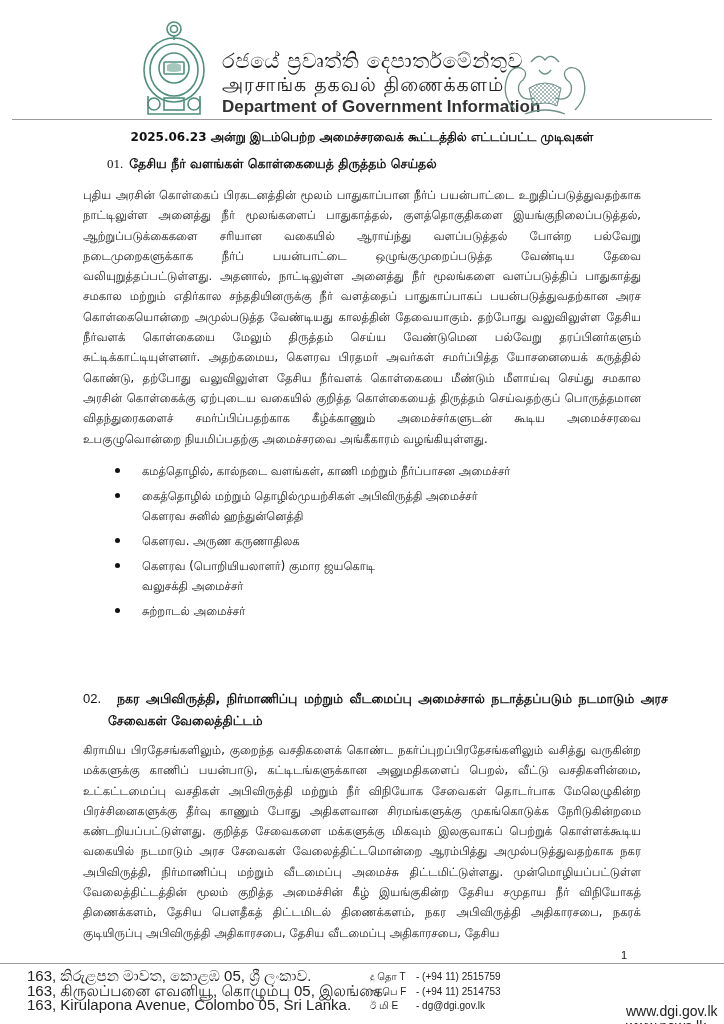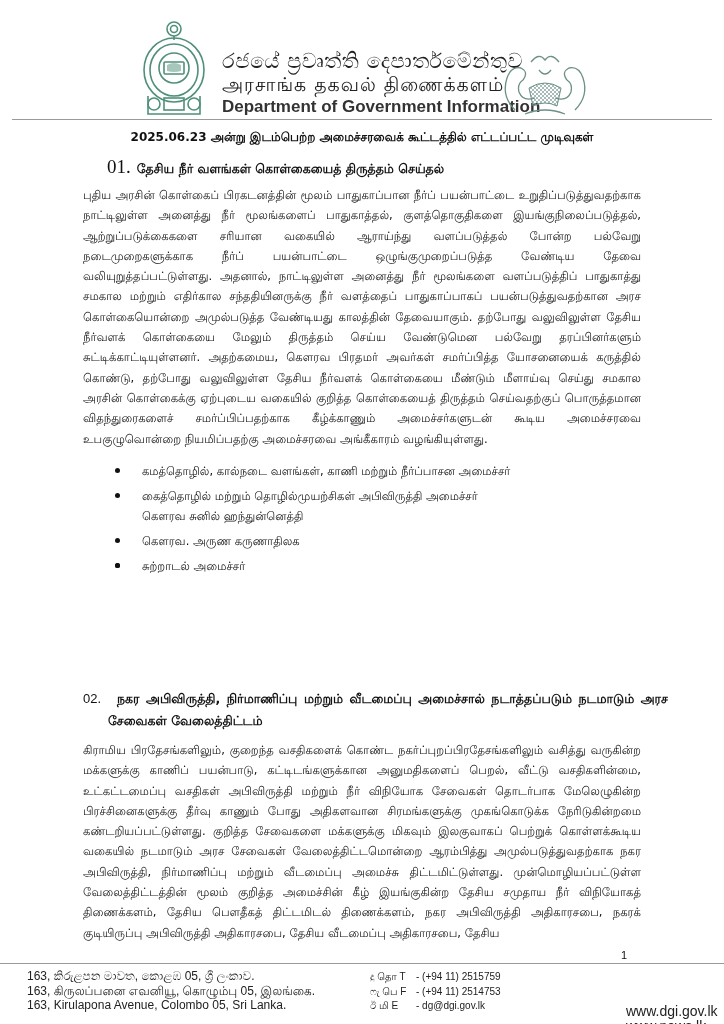--- a/index.html
+++ b/index.html
@@ -12,37 +12,37 @@
   .logo-ta { font-size: 19px; color: #222; line-height: 23px; white-space: nowrap; letter-spacing: 1px; }
   .logo-en { font-family: "Liberation Sans", sans-serif; font-size: 17px; font-weight: bold; color: #333; line-height: 22px; white-space: nowrap; }
   .mark { position: absolute; left: 495px; top: 48px; width: 100px; height: 72px; }
 
   .top-rule { position: absolute; left: 12px; top: 119px; width: 700px; border-top: 1.5px solid #9a9a9a; }
 
   .doc-title { position: absolute; left: 0; width: 724px; top: 130px; text-align: center; font-size: 12px; font-weight: bold; white-space: nowrap; }
 
   .section-heading { position: absolute; font-size: 12.5px; font-weight: bold; }
   .s1-heading { left: 107px; top: 156px; }
-  .s1-heading .num { font-family: "Liberation Serif", serif; font-weight: normal; font-size: 19px; margin-right: 6px; }
+  .s1-heading .num { font-family: "Liberation Serif", serif; font-weight: normal; font-size: 13px; margin-right: 6px; }
 
   .para { position: absolute; left: 83px; width: 558px; font-size: 11.6px; line-height: 20.3px; text-align: justify; text-align-last: left; }
   .p1 { top: 185px; }
   .p2 { top: 740px; }
 
   .bullets { position: absolute; left: 115px; top: 461px; width: 440px; list-style: none; margin: 0; padding: 0; }
   .bullet-item { position: relative; padding-left: 27px; margin-bottom: 5px; font-size: 11.5px; line-height: 20px; }
   .bullet-dot { position: absolute; left: 0; top: 7px; width: 5px; height: 5px; border-radius: 50%; background: #111; }
 
   .s2-heading { left: 83px; top: 688px; width: 560px; font-size: 12.5px; line-height: 22px; padding-left: 25px; text-indent: -25px; text-align: justify; }
   .s2-heading .num { font-family: "Liberation Sans", sans-serif; font-weight: normal; font-size: 13px; margin-right: 16px; }
 
   .page-number { position: absolute; left: 621px; top: 949px; font-size: 11px; font-family: "Liberation Sans", sans-serif; }
   .bottom-rule { position: absolute; left: 0; top: 963px; width: 724px; border-top: 1.5px solid #9a9a9a; }
 
-  .footer-address { position: absolute; left: 27px; top: 969px; font-family: "Liberation Sans", sans-serif; font-size: 12px; line-height: 14.5px; color: #222; white-space: nowrap; }
+  .footer-address { position: absolute; left: 27px; top: 969px; font-family: "Liberation Sans", sans-serif; font-size: 15px; line-height: 14.5px; color: #222; white-space: nowrap; }
   .footer-contact { position: absolute; left: 370px; top: 970px; font-family: "Liberation Sans", sans-serif; font-size: 10px; line-height: 14.5px; color: #222; white-space: nowrap; }
   .footer-contact .lbl { display: inline-block; width: 46px; }
   .footer-web { position: absolute; left: 626px; top: 1004px; font-family: Liberation Sans, sans-serif; font-size: 14px; line-height: 14.5px; color: #222; white-space: nowrap; }
 </style>
 </head>
 <body>
 
 <div class="header">
   <svg class="emblem" viewBox="0 0 68 100">
     <g fill="none" stroke="#4f8f7c" stroke-width="1.6">
@@ -105,20 +105,22 @@
     <span class="bullet-dot"></span>
     <div>கைத்தொழில் மற்றும் தொழில்முயற்சிகள் அபிவிருத்தி அமைச்சர்</div>
     <div>கௌரவ சுனில் ஹந்துன்னெத்தி</div>
   </li>
   <li class="bullet-item">
     <span class="bullet-dot"></span>
     <div>கௌரவ. அருண கருணாதிலக</div>
   </li>
   <li class="bullet-item">
     <span class="bullet-dot"></span>
+    <div>கௌரவ (பொறியியலாளர்) குமார ஜயகொடி</div>
+    <div>வலுசக்தி அமைச்சர்</div>
   </li>
   <li class="bullet-item">
     <span class="bullet-dot"></span>
     <div>சுற்றாடல் அமைச்சர்</div>
   </li>
 </ul>
 
 <div class="section-heading s2-heading">
   <span class="num">02.</span><span>நகர அபிவிருத்தி, நிர்மாணிப்பு மற்றும் வீடமைப்பு அமைச்சால் நடாத்தப்படும் நடமாடும் அரச சேவைகள் வேலைத்திட்டம்</span>
 </div>

